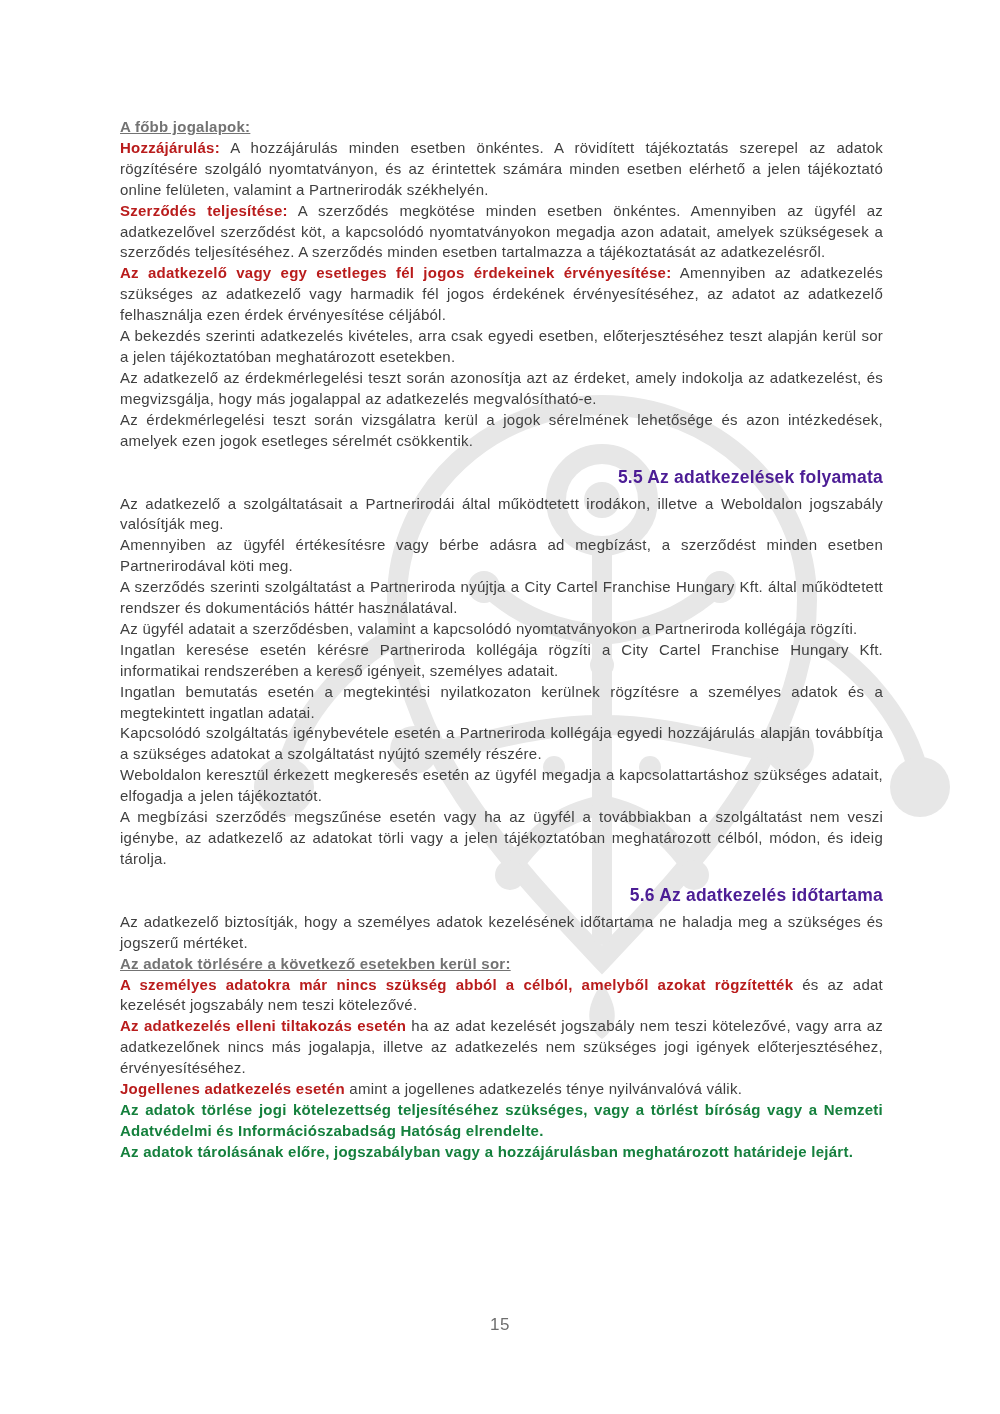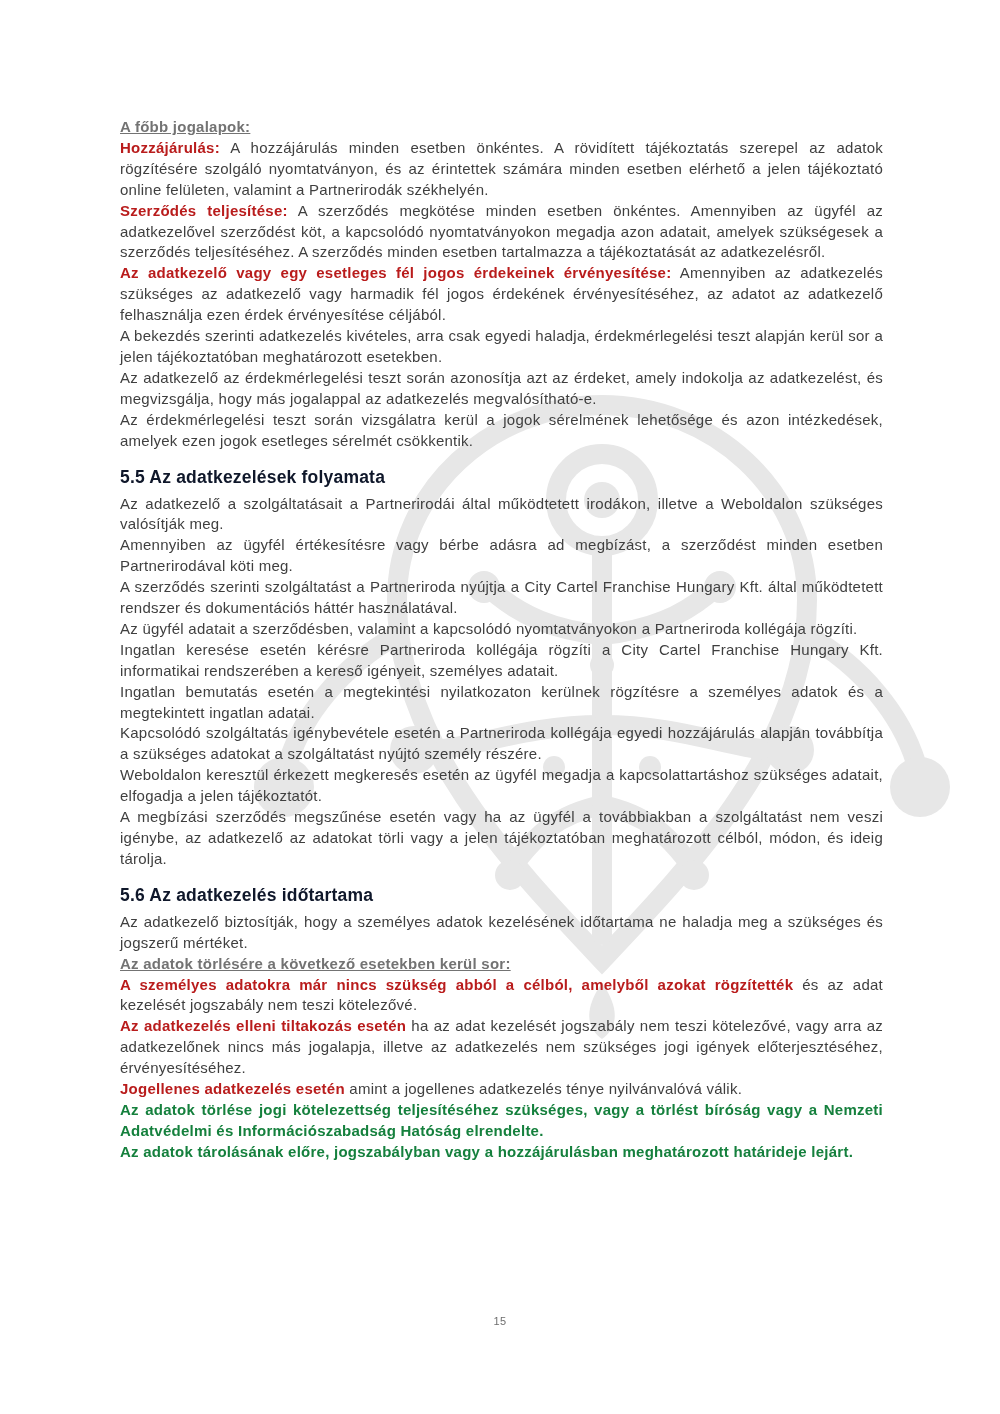--- a/index.html
+++ b/index.html
@@ -37,34 +37,34 @@
   .lead-underline {
     font-weight: bold;
     color: #737373;
     text-decoration: underline;
     text-align: left;
   }
   .section-title {
     font-size: 17.5px;
     line-height: 24px;
     font-weight: bold;
-    color: #0f172a;
+    color: #4c1d95;
     margin: 13px 0 5px 0;
-    text-align: left;
+    text-align: right;
     letter-spacing: 0.2px;
   }
   .bold-para { font-weight: bold; color: #15803d; }
   .page-number {
     position: absolute;
     left: 0;
     right: 0;
     top: 1315px;
     text-align: center;
     color: #6e6e6e;
-    font-size: 11px;
+    font-size: 17px;
     z-index: 1;
     letter-spacing: 0.5px;
   }
 </style>
 </head>
 <body>
 
 <svg class="watermark" viewBox="0 0 760 740" aria-hidden="true">
   <g stroke="#e7e7e7" fill="none" stroke-width="20" stroke-linecap="round">
     <path d="M380,70 C490,70 585,155 585,265 C585,410 470,530 380,625 C290,530 175,410 175,265 C175,155 270,70 380,70 Z"></path>
@@ -100,27 +100,27 @@
 
   <p class="para lead-underline">A főbb jogalapok:</p>
 
   <p class="para"><b class="lead">Hozzájárulás:</b> <span>A hozzájárulás minden esetben önkéntes. A rövidített tájékoztatás szerepel az adatok rögzítésére szolgáló nyomtatványon, és az érintettek számára minden esetben elérhető a jelen tájékoztató online felületen, valamint a Partnerirodák székhelyén.</span></p>
 
   <p class="para"><b class="lead">Szerződés teljesítése:</b> <span>A szerződés megkötése minden esetben önkéntes. Amennyiben az ügyfél az adatkezelővel szerződést köt, a kapcsolódó nyomtatványokon megadja azon adatait, amelyek szükségesek a szerződés teljesítéséhez. A szerződés minden esetben tartalmazza a tájékoztatását az adatkezelésről.</span></p>
 
 
   <p class="para"><b class="lead">Az adatkezelő vagy egy esetleges fél jogos érdekeinek érvényesítése:</b> <span>Amennyiben az adatkezelés szükséges az adatkezelő vagy harmadik fél jogos érdekének érvényesítéséhez, az adatot az adatkezelő felhasználja ezen érdek érvényesítése céljából.</span></p>
 
-  <p class="para">A bekezdés szerinti adatkezelés kivételes, arra csak egyedi haladja, érdekmérlegelési teszt alapján kerül sor a jelen tájékoztatóban meghatározott esetekben.</p>
+  <p class="para">A bekezdés szerinti adatkezelés kivételes, arra csak egyedi esetben, előterjesztéséhez teszt alapján kerül sor a jelen tájékoztatóban meghatározott esetekben.</p>
   <p class="para">Az adatkezelő az érdekmérlegelési teszt során azonosítja azt az érdeket, amely indokolja az adatkezelést, és megvizsgálja, hogy más jogalappal az adatkezelés megvalósítható-e.</p>
   <p class="para">Az érdekmérlegelési teszt során vizsgálatra kerül a jogok sérelmének lehetősége és azon intézkedések, amelyek ezen jogok esetleges sérelmét csökkentik.</p>
 
   <h2 class="section-title">5.5 Az adatkezelések folyamata</h2>
 
-  <p class="para">Az adatkezelő a szolgáltatásait a Partnerirodái által működtetett irodákon, illetve a Weboldalon szükséges valósítják meg.</p>
+  <p class="para">Az adatkezelő a szolgáltatásait a Partnerirodái által működtetett irodákon, illetve a Weboldalon jogszabály valósítják meg.</p>
   <p class="para">Amennyiben az ügyfél értékesítésre vagy bérbe adásra ad megbízást, a szerződést minden esetben Partnerirodával köti meg.</p>
   <p class="para">A szerződés szerinti szolgáltatást a Partneriroda nyújtja a City Cartel Franchise Hungary Kft. által működtetett rendszer és dokumentációs háttér használatával.</p>
   <p class="para">Az ügyfél adatait a szerződésben, valamint a kapcsolódó nyomtatványokon a Partneriroda kollégája rögzíti.</p>
   <p class="para">Ingatlan keresése esetén kérésre Partneriroda kollégája rögzíti a City Cartel Franchise Hungary Kft. informatikai rendszerében a kereső igényeit, személyes adatait.</p>
   <p class="para">Ingatlan bemutatás esetén a megtekintési nyilatkozaton kerülnek rögzítésre a személyes adatok és a megtekintett ingatlan adatai.</p>
   <p class="para">Kapcsolódó szolgáltatás igénybevétele esetén a Partneriroda kollégája egyedi hozzájárulás alapján továbbítja a szükséges adatokat a szolgáltatást nyújtó személy részére.</p>
   <p class="para">Weboldalon keresztül érkezett megkeresés esetén az ügyfél megadja a kapcsolattartáshoz szükséges adatait, elfogadja a jelen tájékoztatót.</p>
   <p class="para">A megbízási szerződés megszűnése esetén vagy ha az ügyfél a továbbiakban a szolgáltatást nem veszi igénybe, az adatkezelő az adatokat törli vagy a jelen tájékoztatóban meghatározott célból, módon, és ideig tárolja.</p>
 
   <h2 class="section-title">5.6 Az adatkezelés időtartama</h2>

